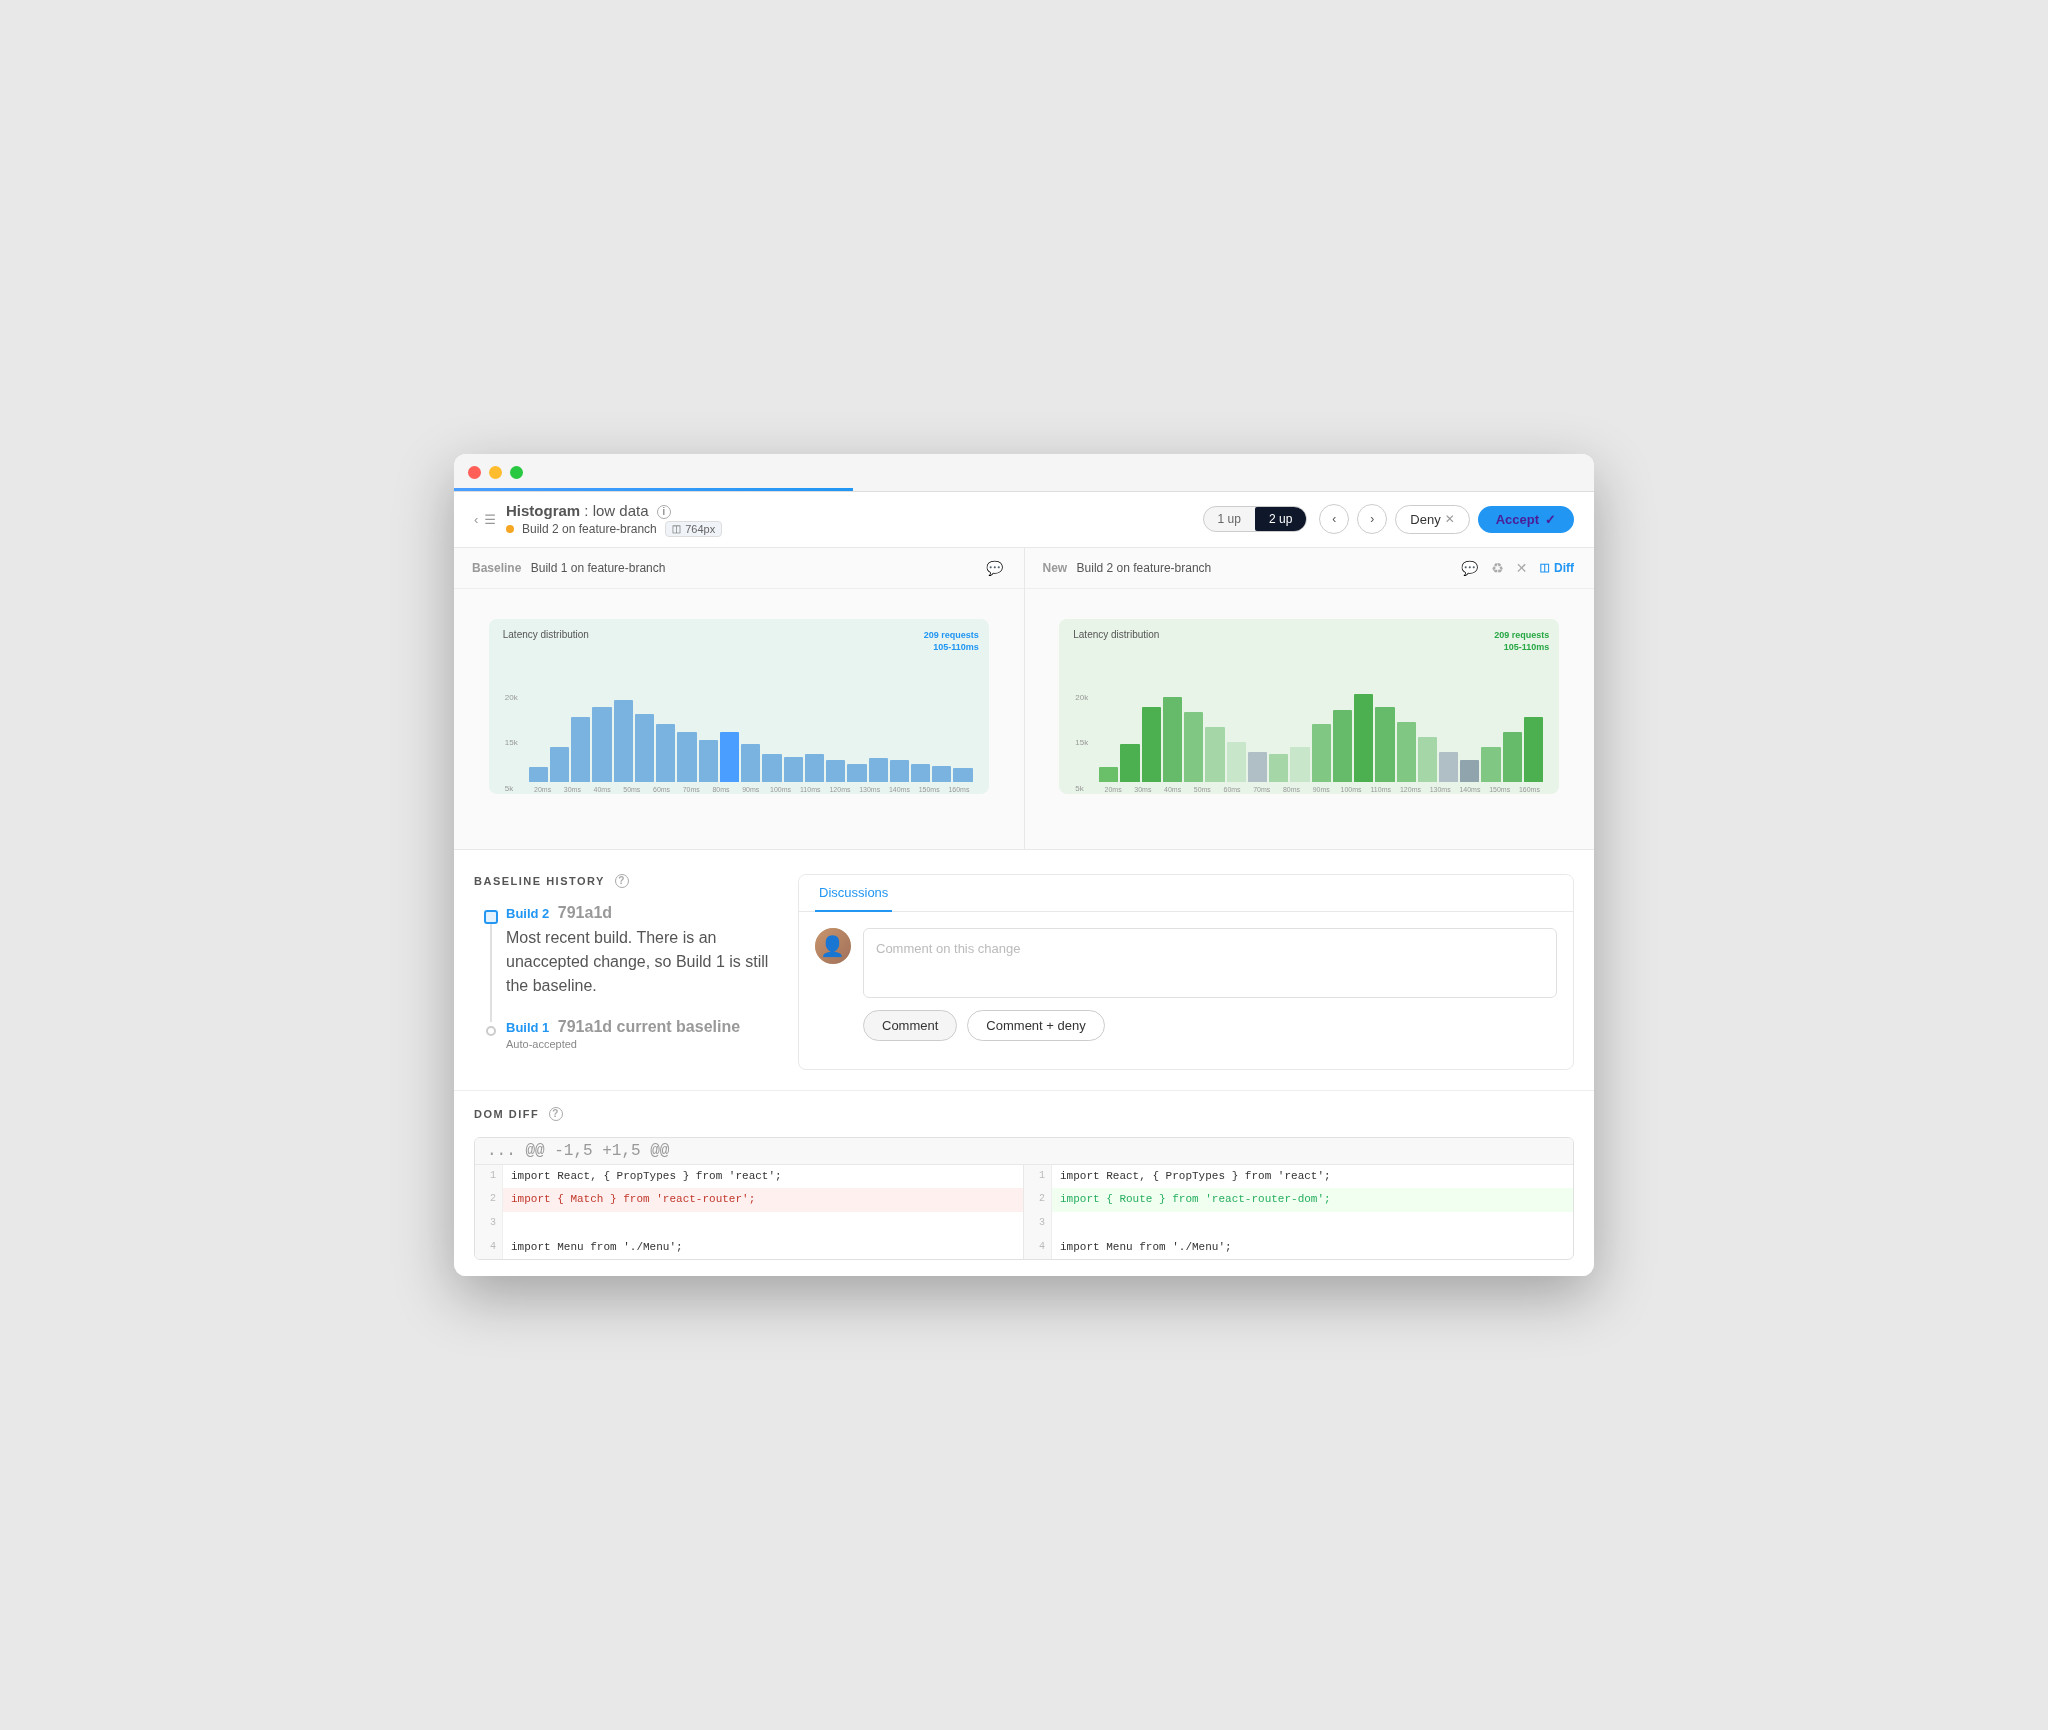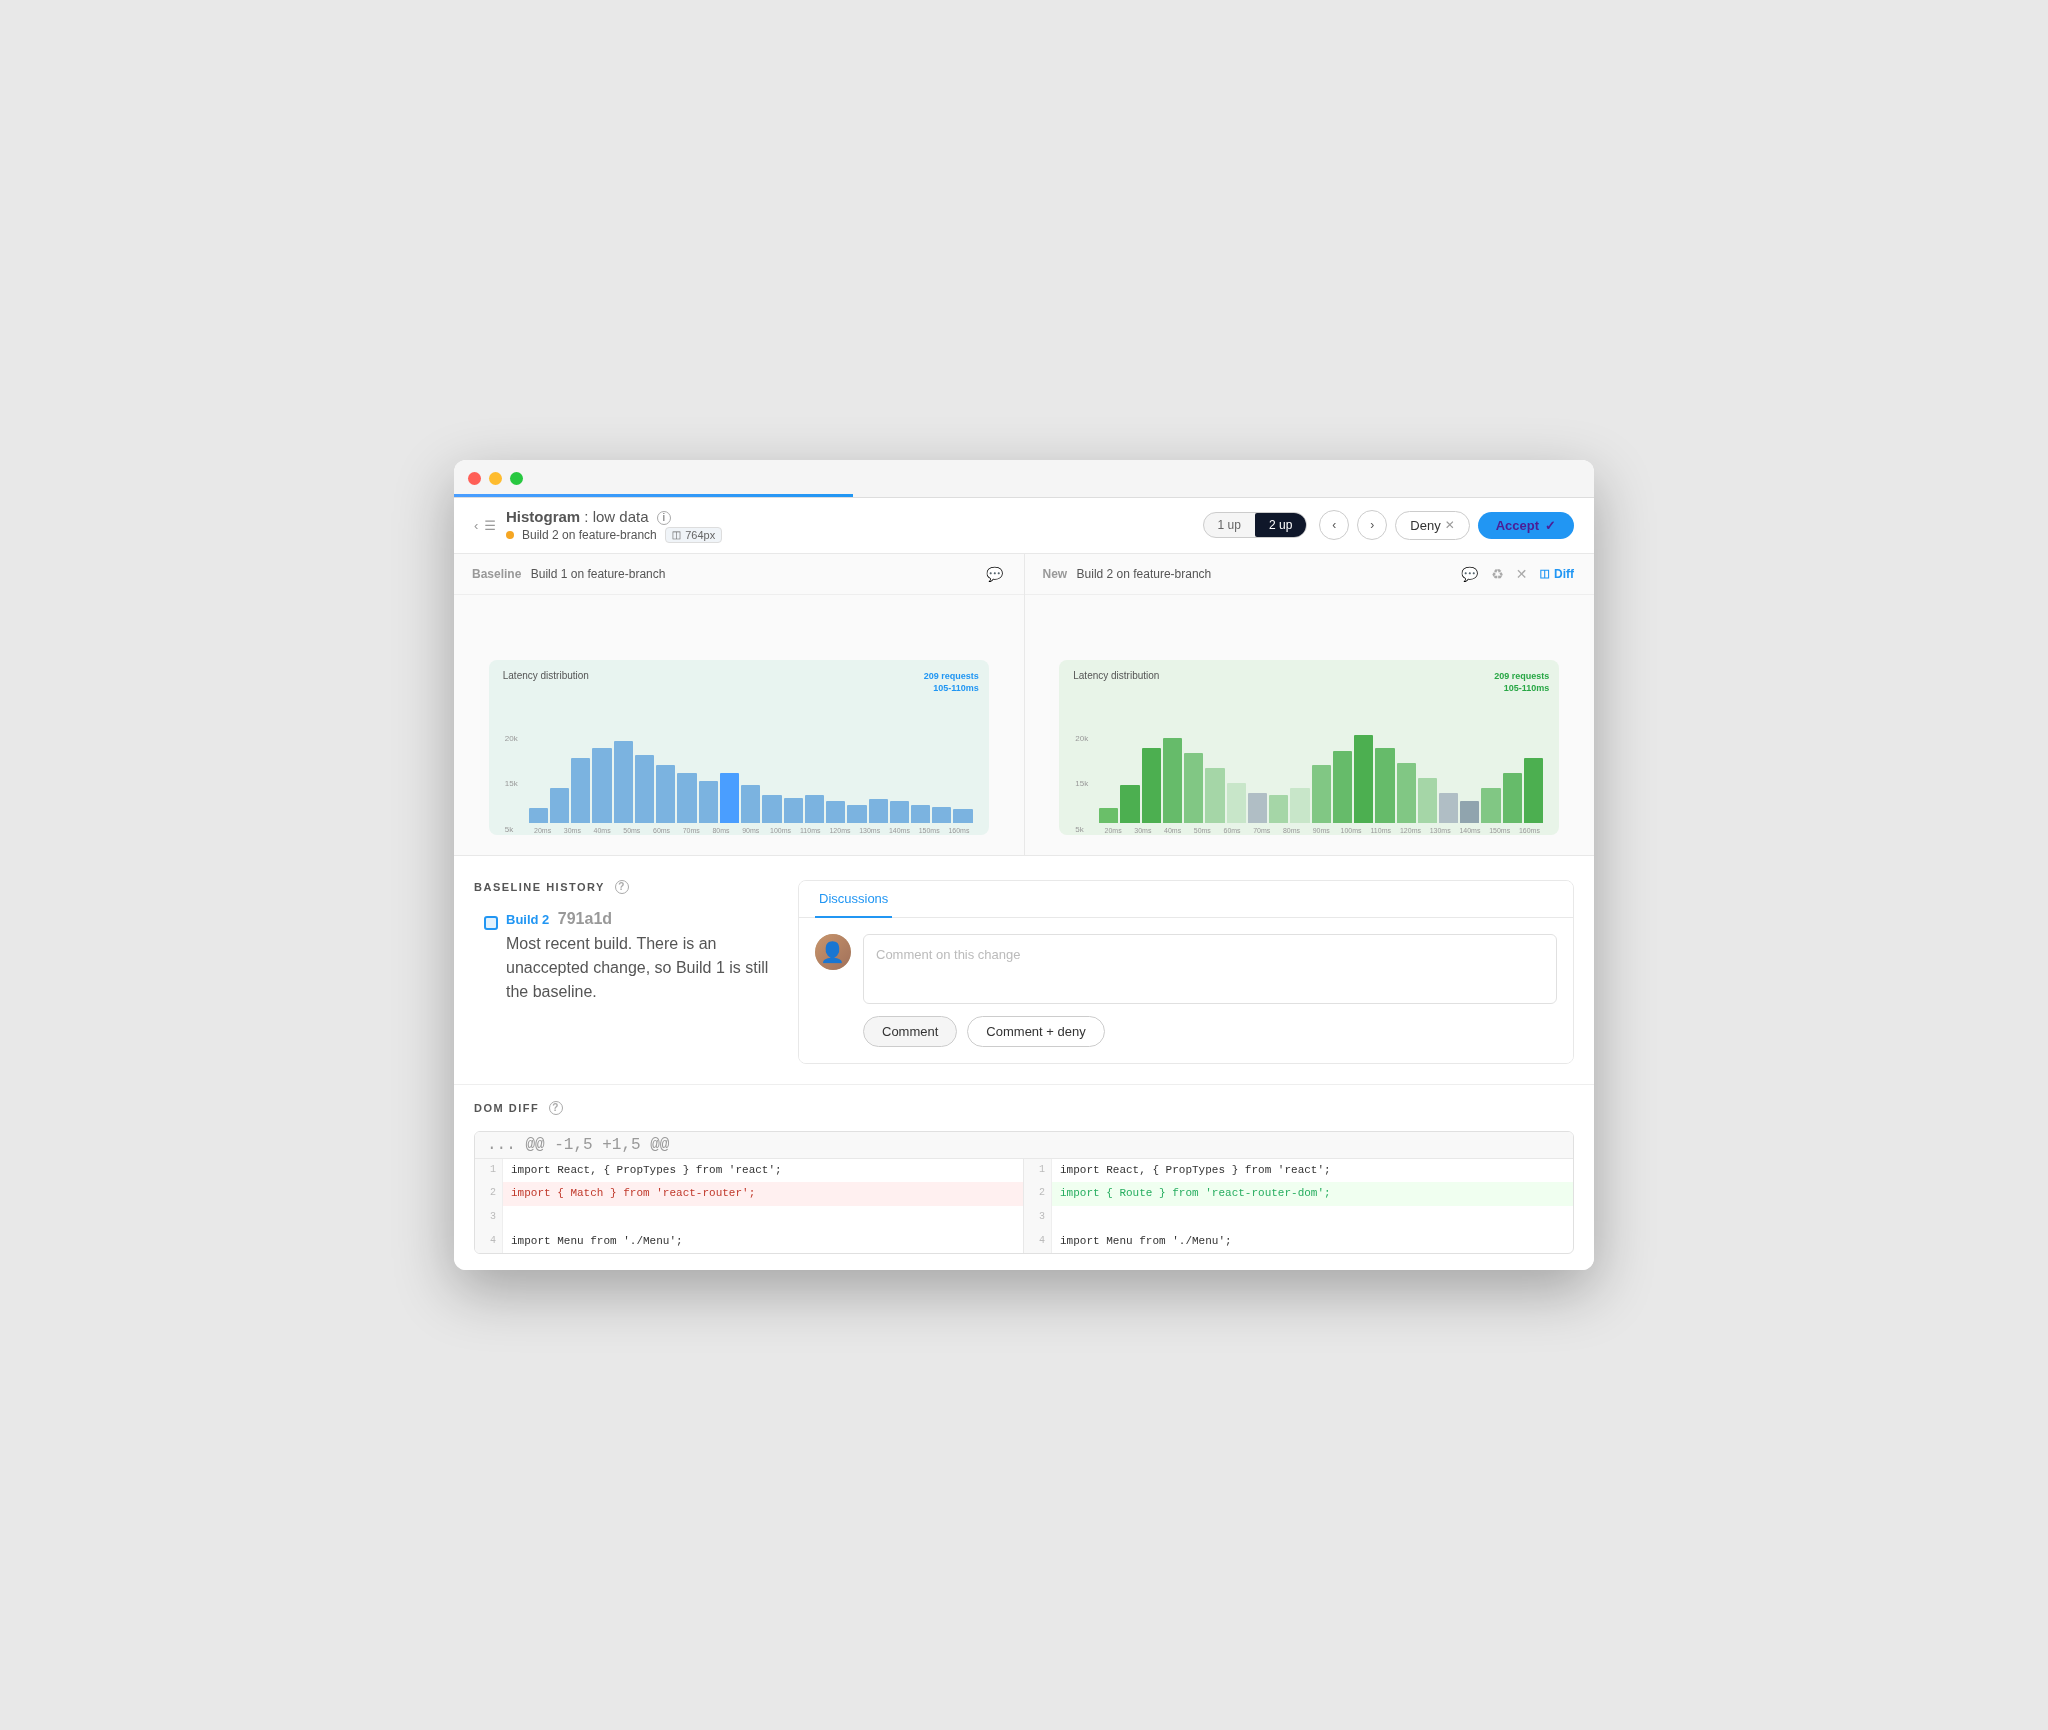--- a/index.html
+++ b/index.html
@@ -242,21 +242,21 @@
       font-weight: 600;
       display: flex;
       align-items: center;
       gap: 4px;
     }
     .chart-container {
       padding: 30px 20px 20px;
       display: flex;
       justify-content: center;
       min-height: 260px;
-      align-items: flex-end;
+      align-items: flex-start;
     }
     .chart-wrap {
       background: #e8f4f0;
       border-radius: 8px;
       padding: 16px;
       width: 100%;
       max-width: 500px;
       position: relative;
       height: 175px;
     }
@@ -757,20 +757,30 @@
         <div class="history-item">
           <div class="history-dot">
             <div class="history-dot-box"></div>
           </div>
           <div>
             <span class="history-title">Build 2</span>
             <span class="history-hash">791a1d</span>
           </div>
           <div class="history-desc">Most recent build. There is an unaccepted change, so Build 1 is still the baseline.</div>
         </div>
+        <div class="history-item">
+          <div class="history-dot">
+            <div class="history-dot-inner"></div>
+          </div>
+          <div>
+            <span class="history-title">Build 1</span>
+            <span class="history-hash">791a1d current baseline</span>
+          </div>
+          <div class="history-sub">Auto-accepted</div>
+        </div>
       </div>
     </div>
 
     <div class="discussions-panel">
       <div class="discussions-tabs">
         <div class="tab-item">Discussions</div>
       </div>
       <div class="discussions-body">
         <div class="comment-row">
           <div class="avatar">

